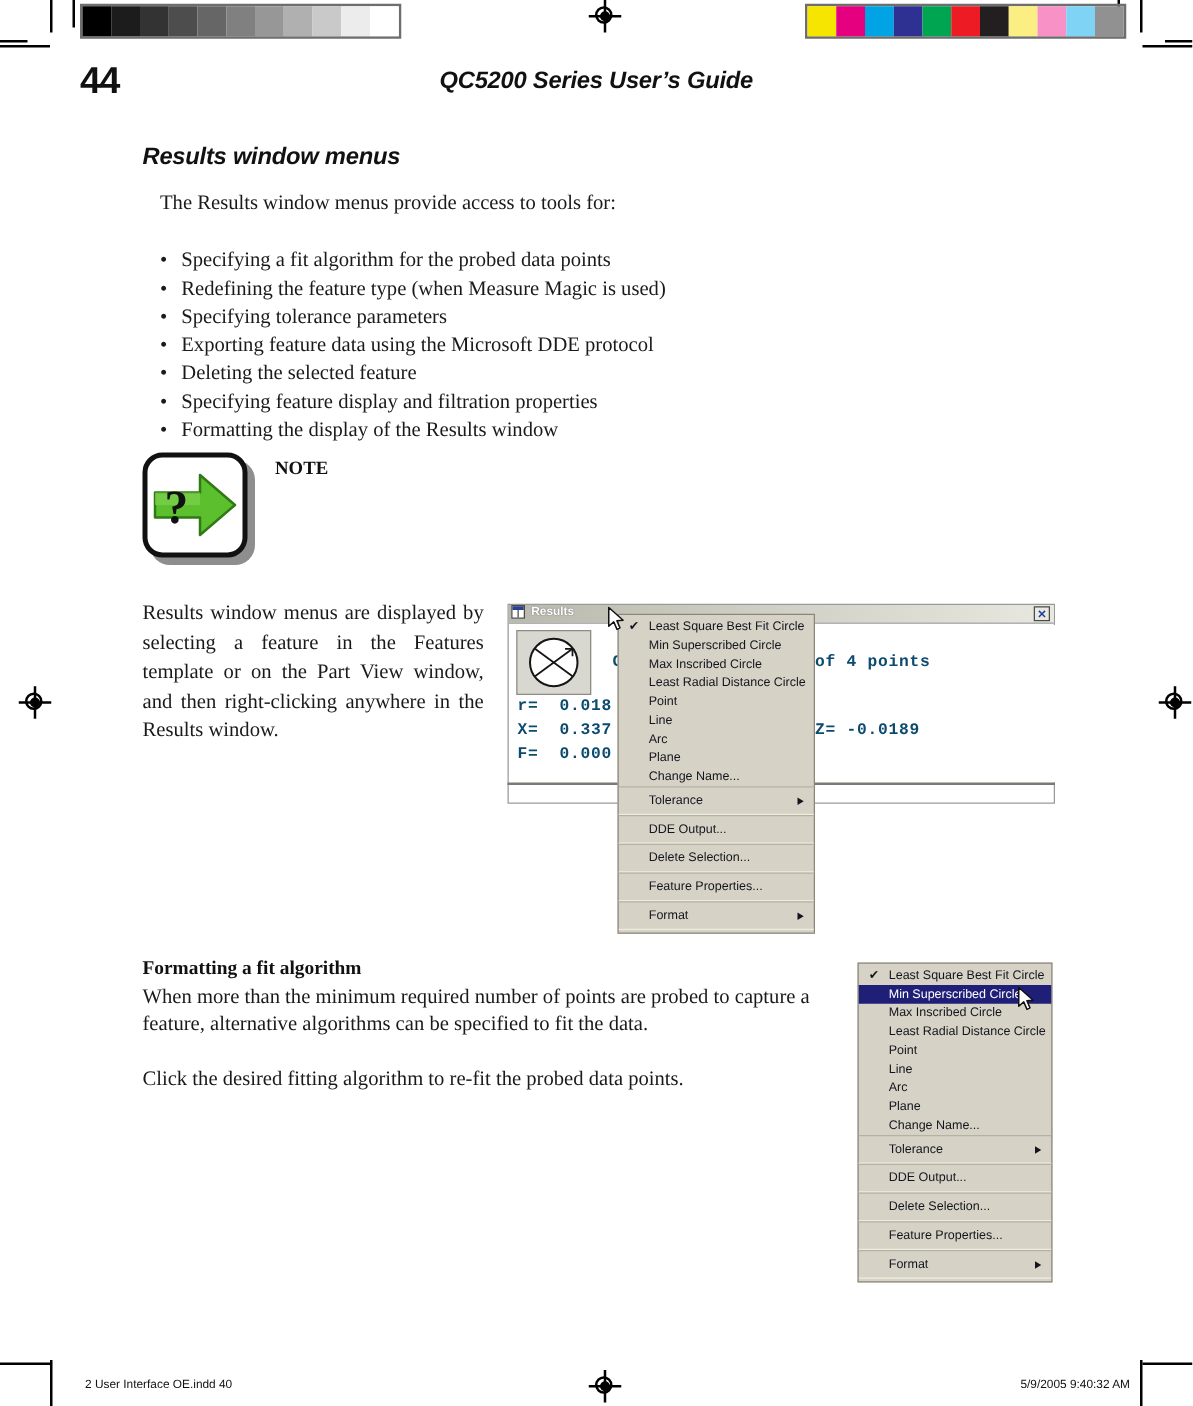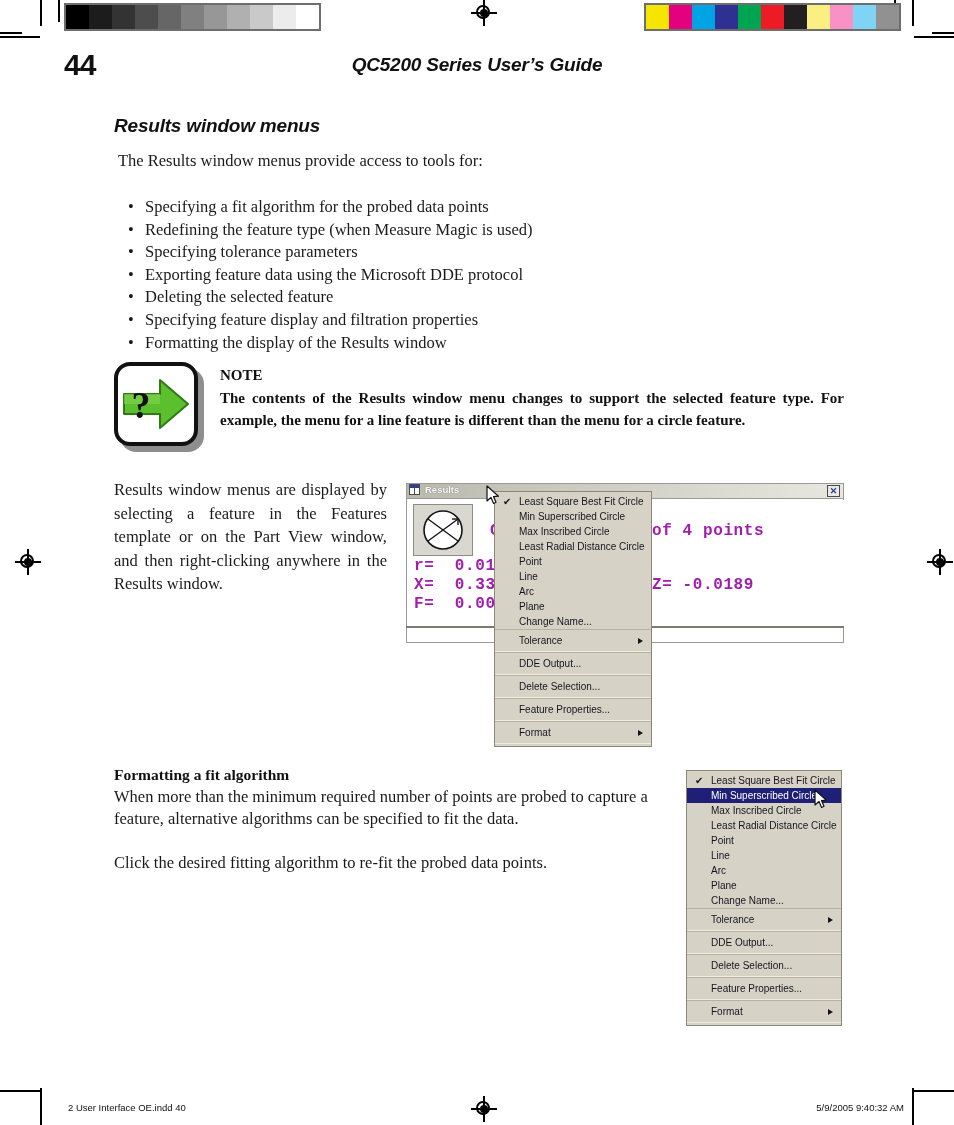--- a/index.html
+++ b/index.html
@@ -110,21 +110,21 @@
     font-style: italic;
     font-weight: bold;
     font-size: 19px;
     margin: 11px 0 13px 0;
     color: #111;
     letter-spacing: -0.2px;
   }
   p.body-text {
     font-size: 16.5px;
     line-height: 22px;
-    margin: 4px;
+    margin: 14px;
   }
   ul.bullets {
     list-style: none;
     margin: 24px 0 0 0;
     padding: 0;
   }
   ul.bullets li {
     font-size: 16.5px;
     line-height: 22.6px;
     padding-left: 31px;
@@ -273,22 +273,22 @@
     width: 60px;
     height: 52px;
     background: #d8d8d0;
     border: 1px solid #8d8d85;
     box-sizing: border-box;
   }
   .rw-bigtext {
     position: absolute;
     font-family: "Liberation Mono", monospace;
     font-weight: bold;
-    font-size: 16px;
-    color: #a21caf;
+    font-size: 13px;
+    color: #0c4a6e;
     letter-spacing: 0.6px;
     white-space: pre;
   }
   .rw-line-label { left: 83px; top: 38px; }
   .rw-line-points { left: 245px; top: 38px; }
   .rw-r { left: 7px; top: 73px; }
   .rw-x { left: 7px; top: 92px; }
   .rw-f { left: 7px; top: 111px; }
   .rw-z { left: 245px; top: 92px; }
   .rw-hr {
@@ -504,21 +504,20 @@
     <div class="shadow"></div>
     <div class="frame"></div>
     <svg width="84" height="84" viewBox="0 0 84 84">
       <path d="M10 32 L46 32 L46 18 L74 42 L46 66 L46 52 L10 52 Z" fill="#5bbf2e" stroke="#2f7a14" stroke-width="2" stroke-linejoin="round"></path>
       <path d="M10 42 L46 42 L46 32 L10 32 Z" fill="#7ed24f" opacity="0.7"></path>
       <text x="27" y="56" font-family="'Liberation Serif', serif" font-size="38" font-weight="bold" fill="#111111" text-anchor="middle">?</text>
     </svg>
   </div>
   <div class="note-text">
     <span class="note-label">NOTE</span>
-    <span>The contents of the Results window menu changes to support the selected feature type. For example, the menu for a line feature is different than the menu for a circle feature.</span>
   </div>
 </div>
 
 <div class="fig1-caption">Results window menus are displayed by selecting a feature in the Features template or on the Part View window, and then right-clicking anywhere in the Results window.</div>
 
 <div class="results-window">
 
   <div class="rw-frame">
     <div class="rw-body-shade"></div>
 

